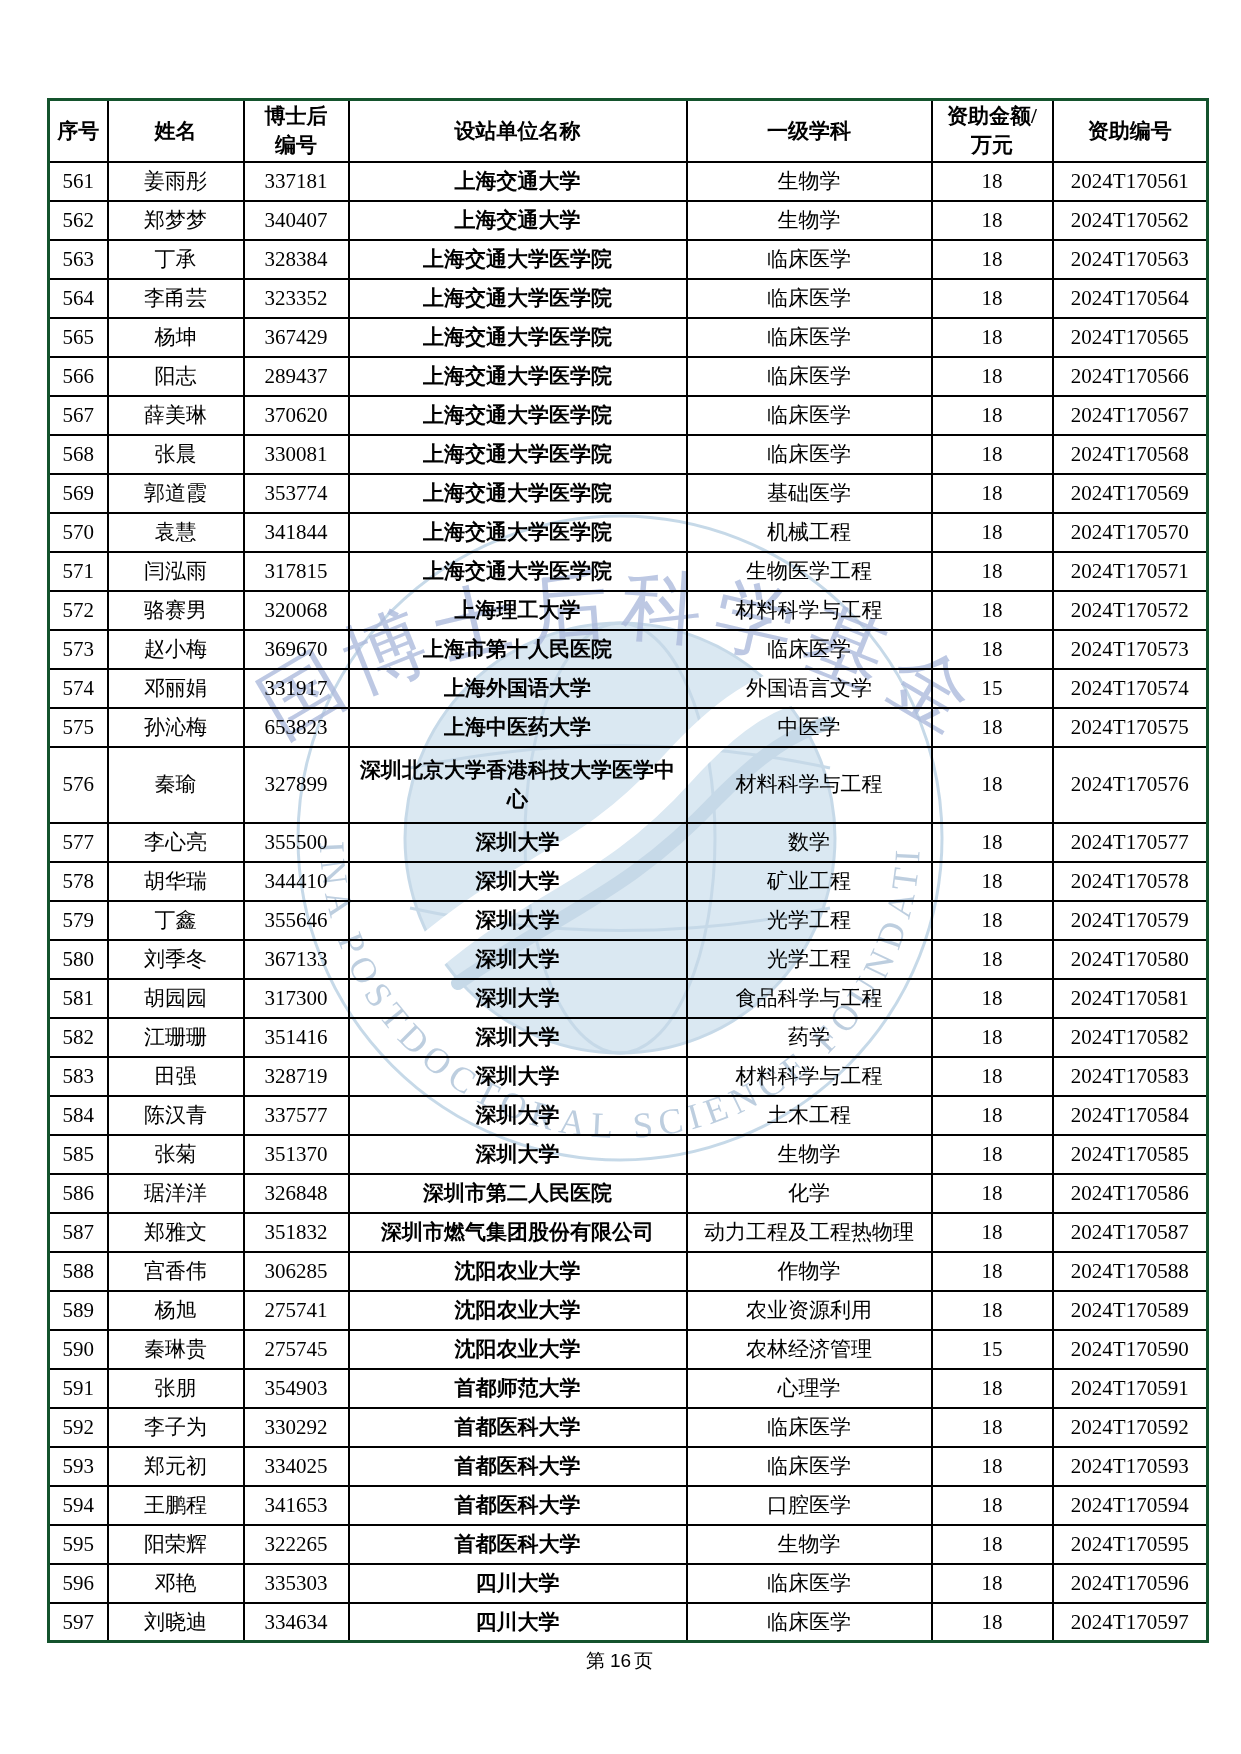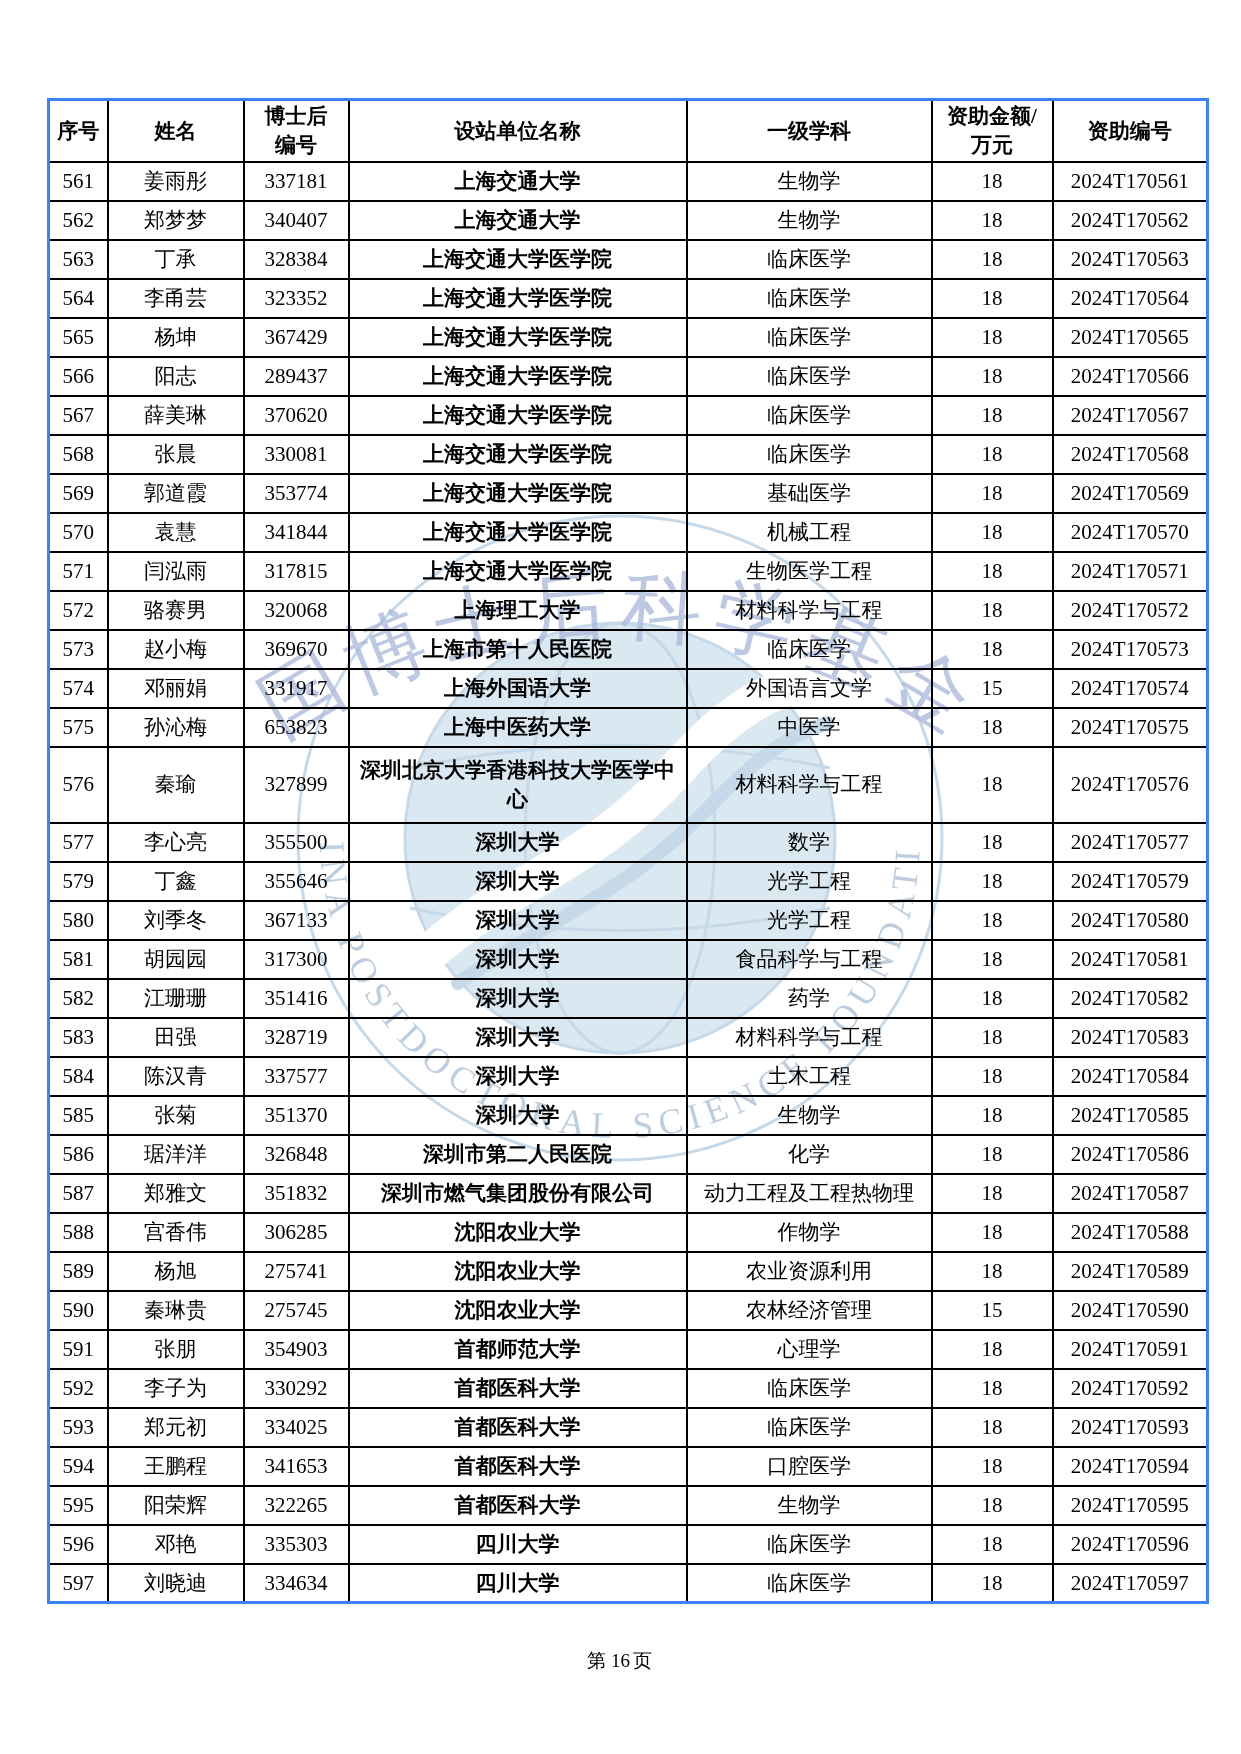--- a/index.html
+++ b/index.html
@@ -30,38 +30,38 @@
   table.grant-table th, table.grant-table td {
     border: 2px solid #000;
     text-align: center;
     vertical-align: middle;
     font-size: 21px;
     line-height: 1.35;
     padding: 0 4px;
     overflow: hidden;
     word-break: break-all;
   }
-  table.grant-table { border: 3px solid #3b82f6; }
+  table.grant-table { border: 3px solid #14532d; }
   table.grant-table thead tr { height: 62px; }
   table.grant-table thead th { font-weight: bold; padding: 0 10px; }
   table.grant-table thead th.c0 { padding: 0 2px; }
   table.grant-table tbody tr { height: 39px; }
   table.grant-table tbody tr:nth-child(16) { height: 76px; }
   td.c3 { padding: 0 12px; font-weight: bold; }
   .page-footer {
     position: absolute;
     left: 0; top: 1648px;
     width: 100%;
     text-align: center;
     font-size: 19px;
     z-index: 1;
     letter-spacing: 2px;
   }
   .page-footer .pagenum {
-    font-family: Liberation Serif, serif;
+    font-family: Liberation Sans, sans-serif;
     letter-spacing: 0;
     padding: 0 3px;
   }
 </style>
 </head>
 <body>
 
 <svg class="watermark" viewBox="0 0 744 790" aria-hidden="true">
   <defs>
     <path id="arc-cn" d="M 36 300 A 590 590 0 0 1 708 300" fill="none"></path>
@@ -257,20 +257,29 @@
       <tr>
     <td class="c0">577</td>
     <td class="c1">李心亮</td>
     <td class="c2">355500</td>
     <td class="c3">深圳大学</td>
     <td class="c4">数学</td>
     <td class="c5">18</td>
     <td class="c6">2024T170577</td>
   </tr>
       <tr>
+    <td class="c0">578</td>
+    <td class="c1">胡华瑞</td>
+    <td class="c2">344410</td>
+    <td class="c3">深圳大学</td>
+    <td class="c4">矿业工程</td>
+    <td class="c5">18</td>
+    <td class="c6">2024T170578</td>
+  </tr>
+      <tr>
     <td class="c0">579</td>
     <td class="c1">丁鑫</td>
     <td class="c2">355646</td>
     <td class="c3">深圳大学</td>
     <td class="c4">光学工程</td>
     <td class="c5">18</td>
     <td class="c6">2024T170579</td>
   </tr>
       <tr>
     <td class="c0">580</td>

